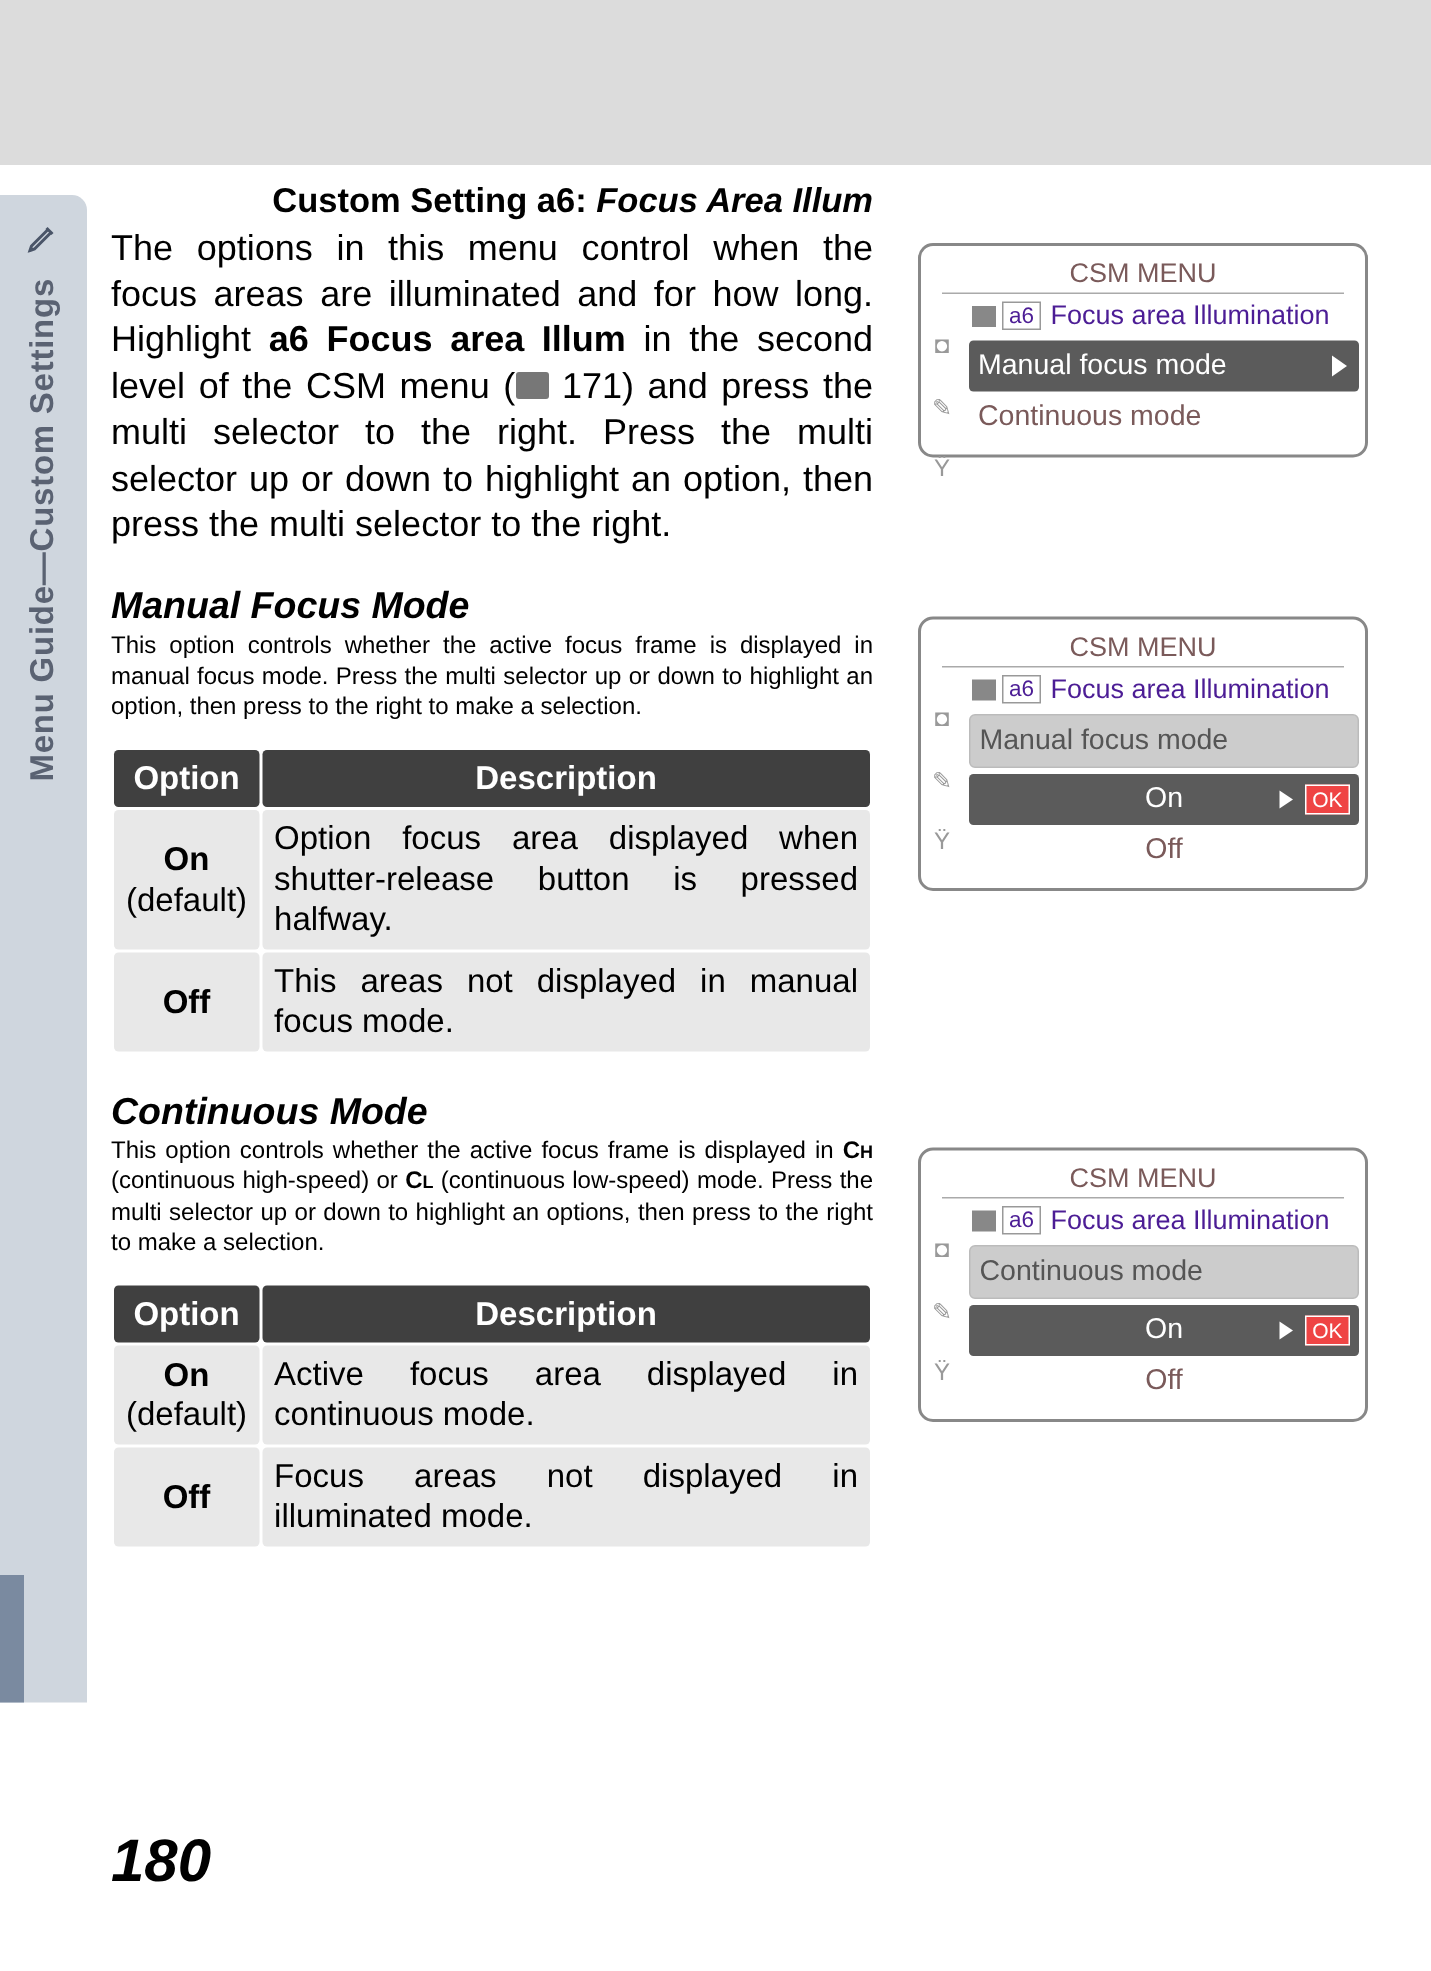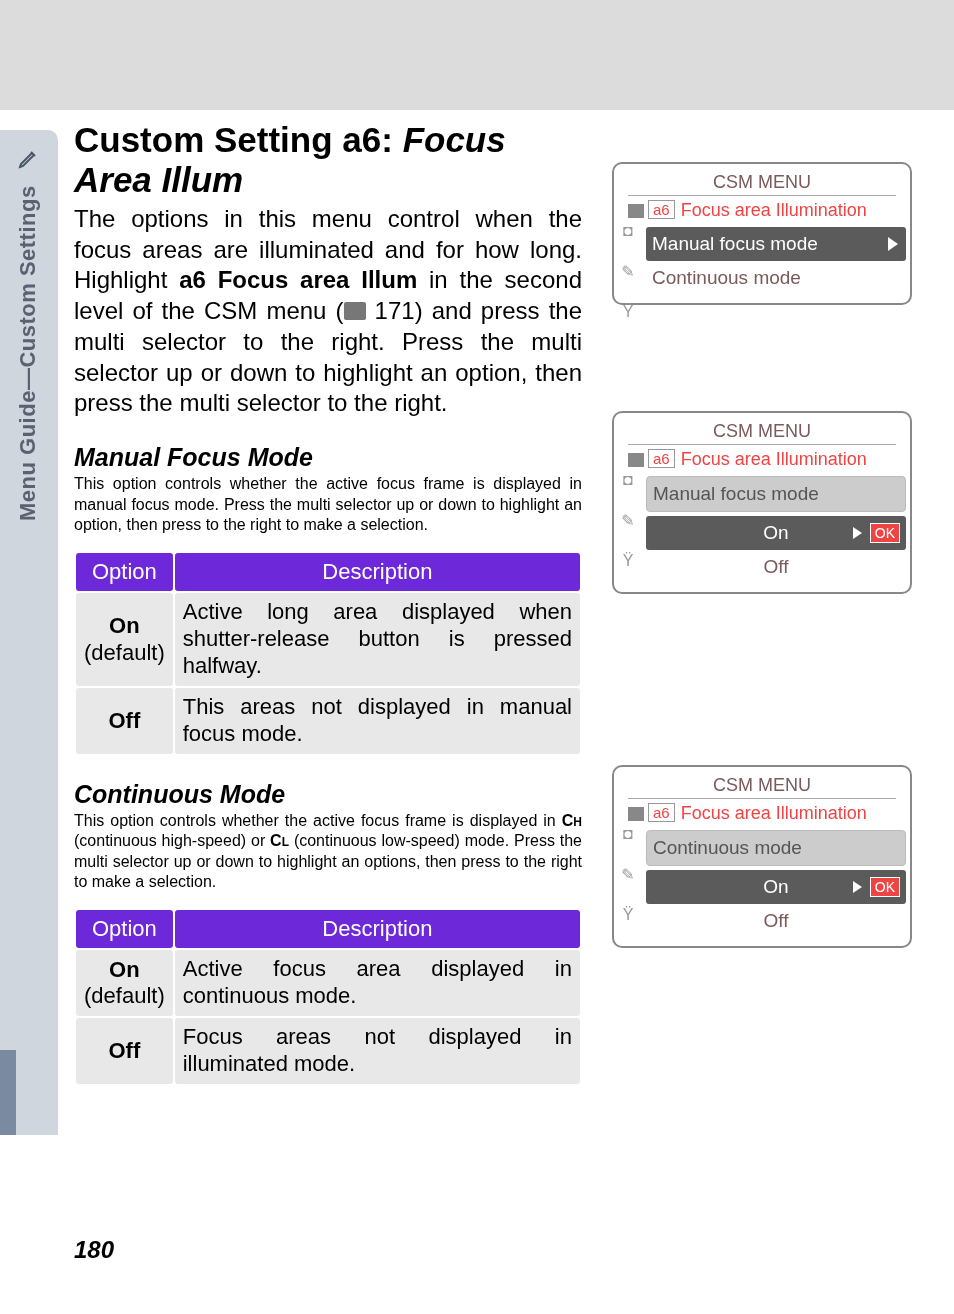--- a/index.html
+++ b/index.html
@@ -51,23 +51,24 @@
     left: 74px; top: 120px;
     width: 508px;
   }
   .right-col {
     position: absolute;
     left: 612px;
     width: 327px;
   }
 
   h1.title {
-    font-size: 35px;
+    font-size: 23px;
     font-weight: 700;
     margin-bottom: 4px;
+    text-align: right;
   }
   h1.title .italic { font-style: italic; font-weight: 700; }
 
   p.intro {
     font-size: 24px;
     line-height: 1.28;
     text-align: justify;
   }
   p.intro .bold { font-weight: 700; }
 
@@ -85,23 +86,23 @@
   }
   .smallcap { font-size: 0.75em; }
 
   table.opt {
     width: 100%;
     border-collapse: separate;
     border-spacing: 2px;
     margin-top: 16px;
   }
   table.opt th {
-    background: #6d28d9;
+    background: #404040;
     color: #fff;
-    font-weight: 400;
+    font-weight: 700;
     font-size: 22px;
     padding: 6px 4px;
     text-align: center;
     border-radius: 3px;
   }
   table.opt td {
     background: #e8e8e8;
     font-size: 22px;
     padding: 6px 8px;
     vertical-align: middle;
@@ -131,21 +132,22 @@
     text-align: center;
     font-size: 18px;
     color: #7a5a5a;
     margin: 2px 10px 0 10px;
     border-bottom: 1px solid #aaa;
     padding-bottom: 2px;
   }
   .scr-sub {
     margin: 4px 0 6px 10px;
     font-size: 18px;
-    color: #ef4444;
+    color: #4c1d95;
+    text-align: center;
   }
   .scr-sub .idx {
     display: inline-block;
     border: 1px solid #999;
     padding: 0 4px;
     margin-right: 6px;
     font-size: 15px;
     position: relative;
     top: -1px;
   }
@@ -201,21 +203,21 @@
   }
   .item.ok .tri2 {
     position:absolute; right:44px; top:50%; transform: translateY(-50%);
     width:0;height:0;border-top:6px solid transparent;border-bottom:6px solid transparent;border-left:9px solid #fff;
   }
   .item.center { text-align: center; }
 
   .page-num {
     position: absolute;
     left: 74px; bottom: 50px;
-    font-size: 24px;
+    font-size: 40px;
     font-style: italic;
     font-weight: 700;
   }
 
   .book-icon {
     display:inline-block; width:22px; height:18px;
     background:#777; vertical-align:middle; border-radius:2px;
     position:relative; top:-2px;
   }
 </style>
@@ -244,21 +246,21 @@
   <p class="body">This option controls whether the active focus frame is displayed in manual focus mode.  Press the multi selector up or down to highlight an option, then press to the right to make a selection.</p>
 
   <table class="opt">
     <tbody>
         <tr>
       <th>Option</th>
       <th>Description</th>
     </tr>
     <tr>
       <td class="optcell"><span>On</span><span class="def">(default)</span></td>
-      <td class="desc">Active long area displayed when shutter-release button is pressed halfway.</td>
+      <td class="desc">Option focus area displayed when shutter-release button is pressed halfway.</td>
     </tr>
     <tr>
       <td class="optcell">Off</td>
       <td class="desc">This areas not displayed in manual focus mode.</td>
     </tr>
   </tbody>
     </table>
 
   <div class="sec-heading">Continuous Mode</div>
   <p class="body">

